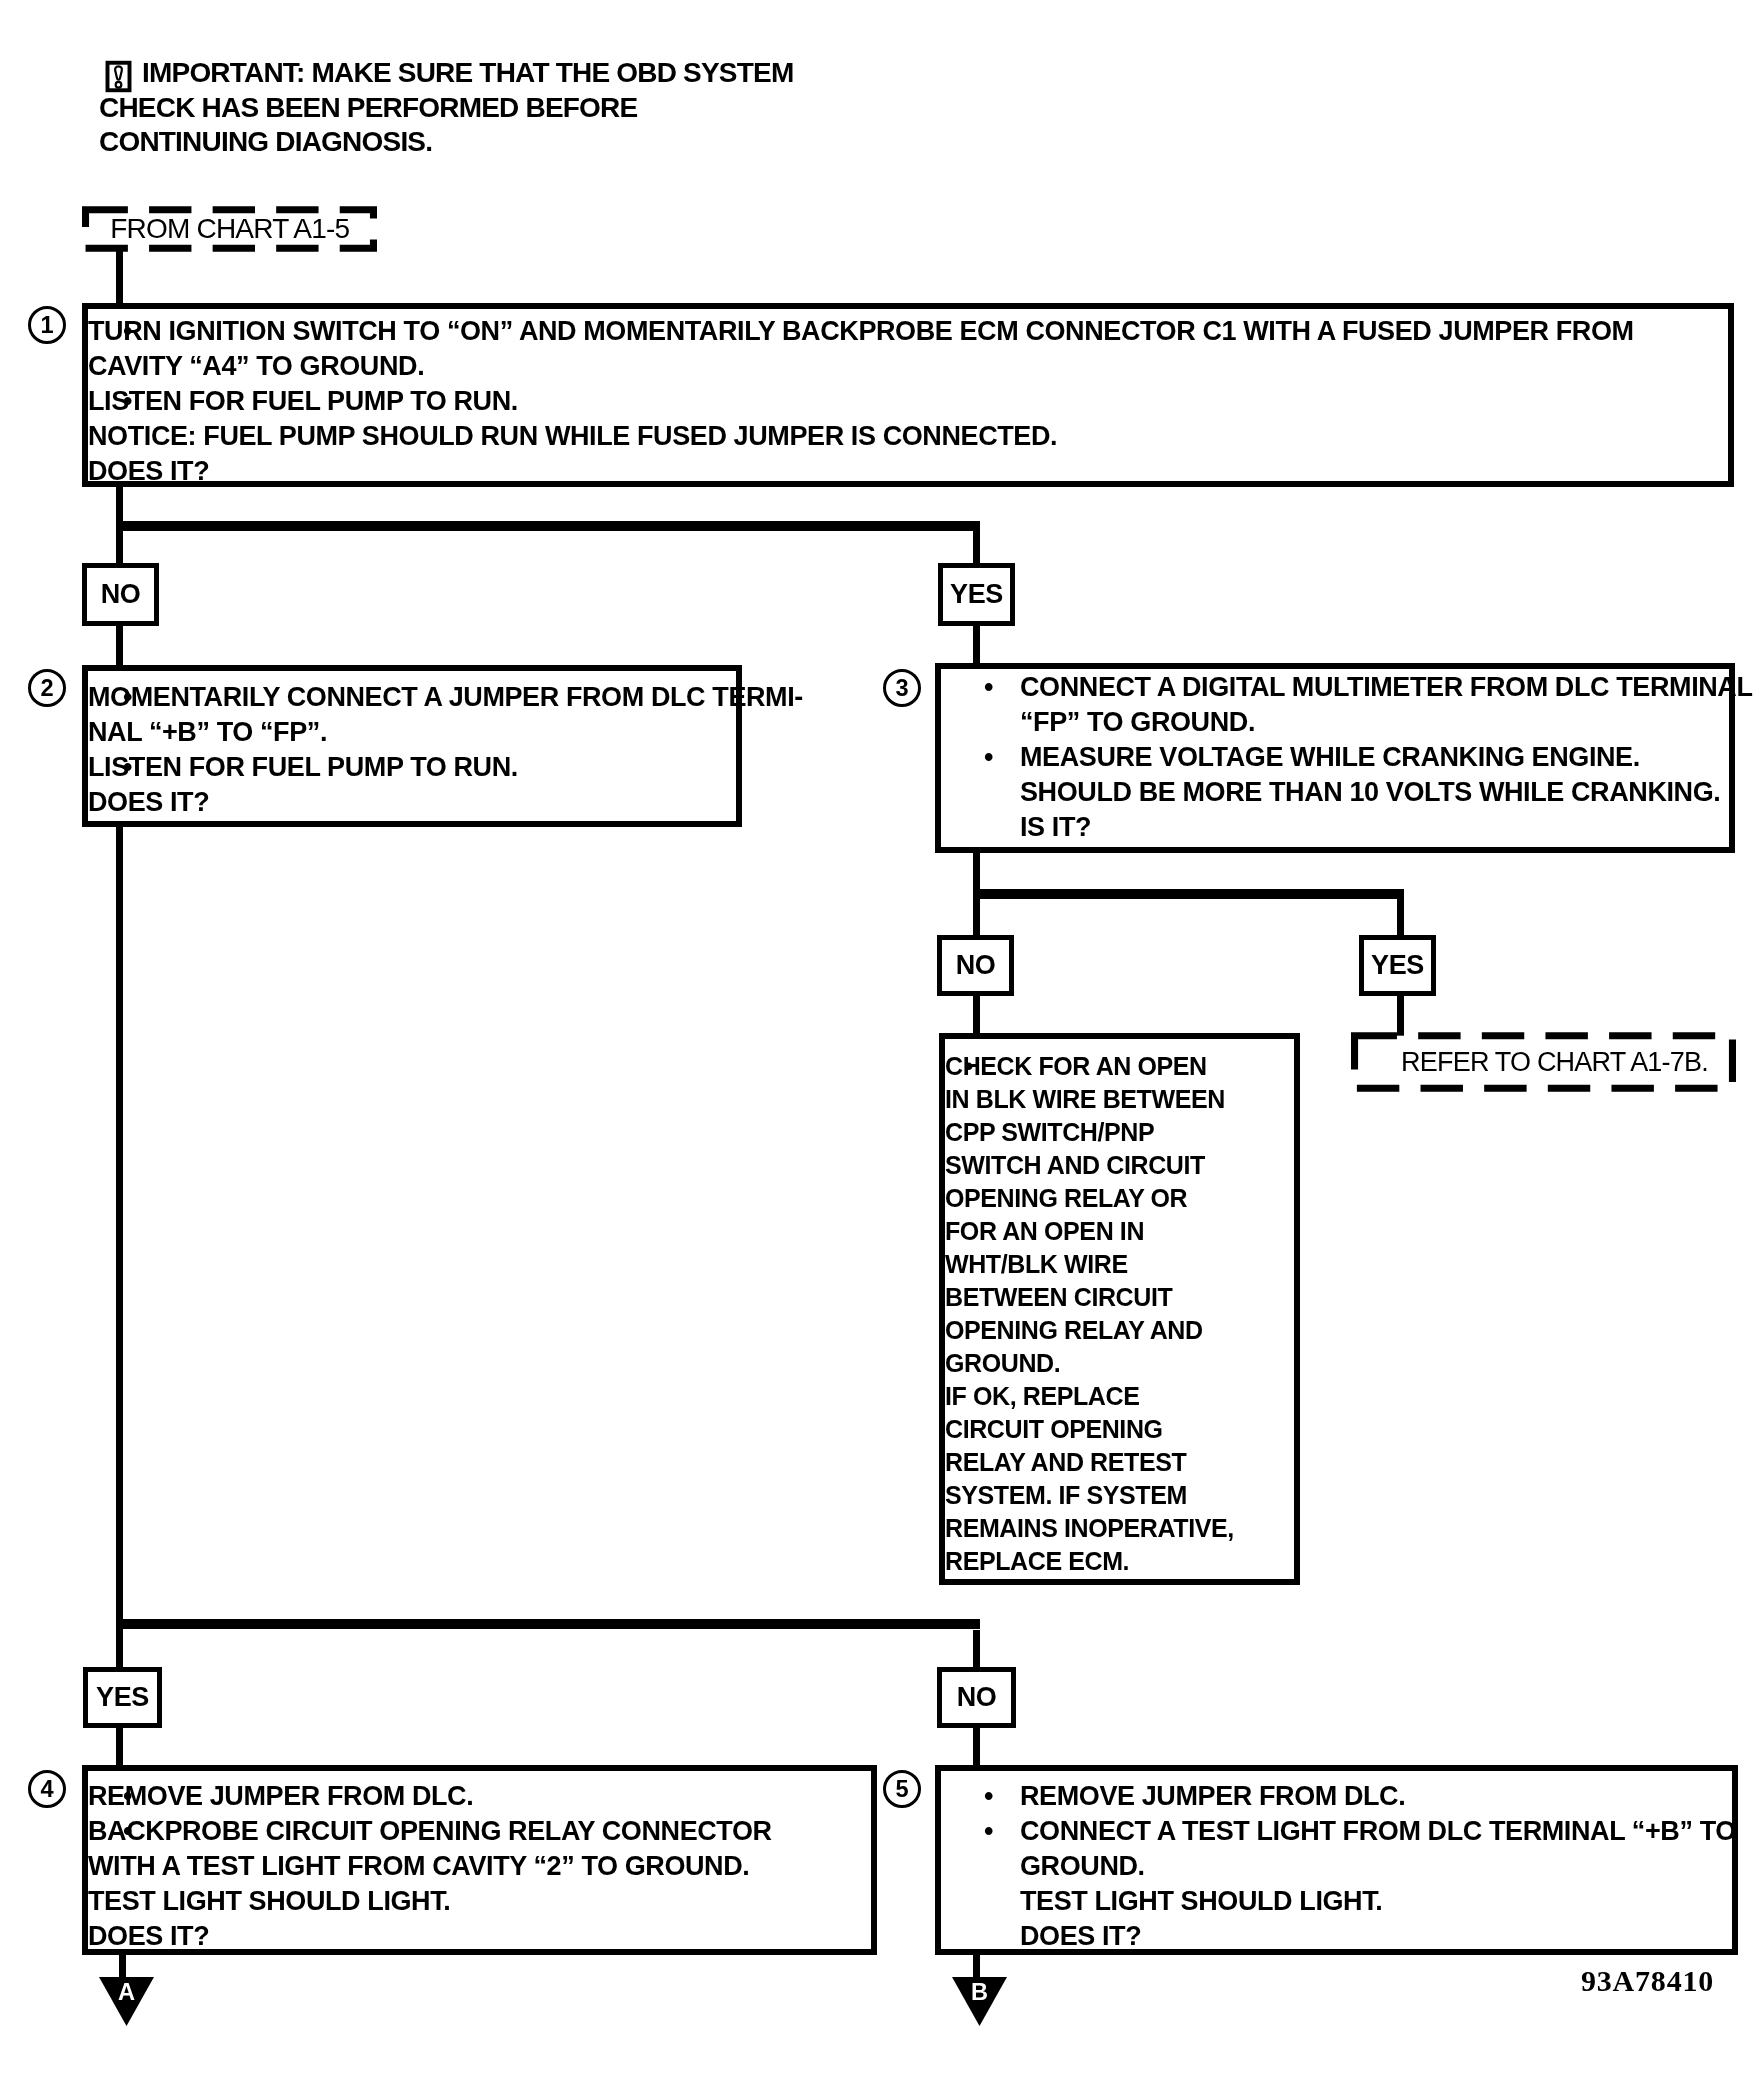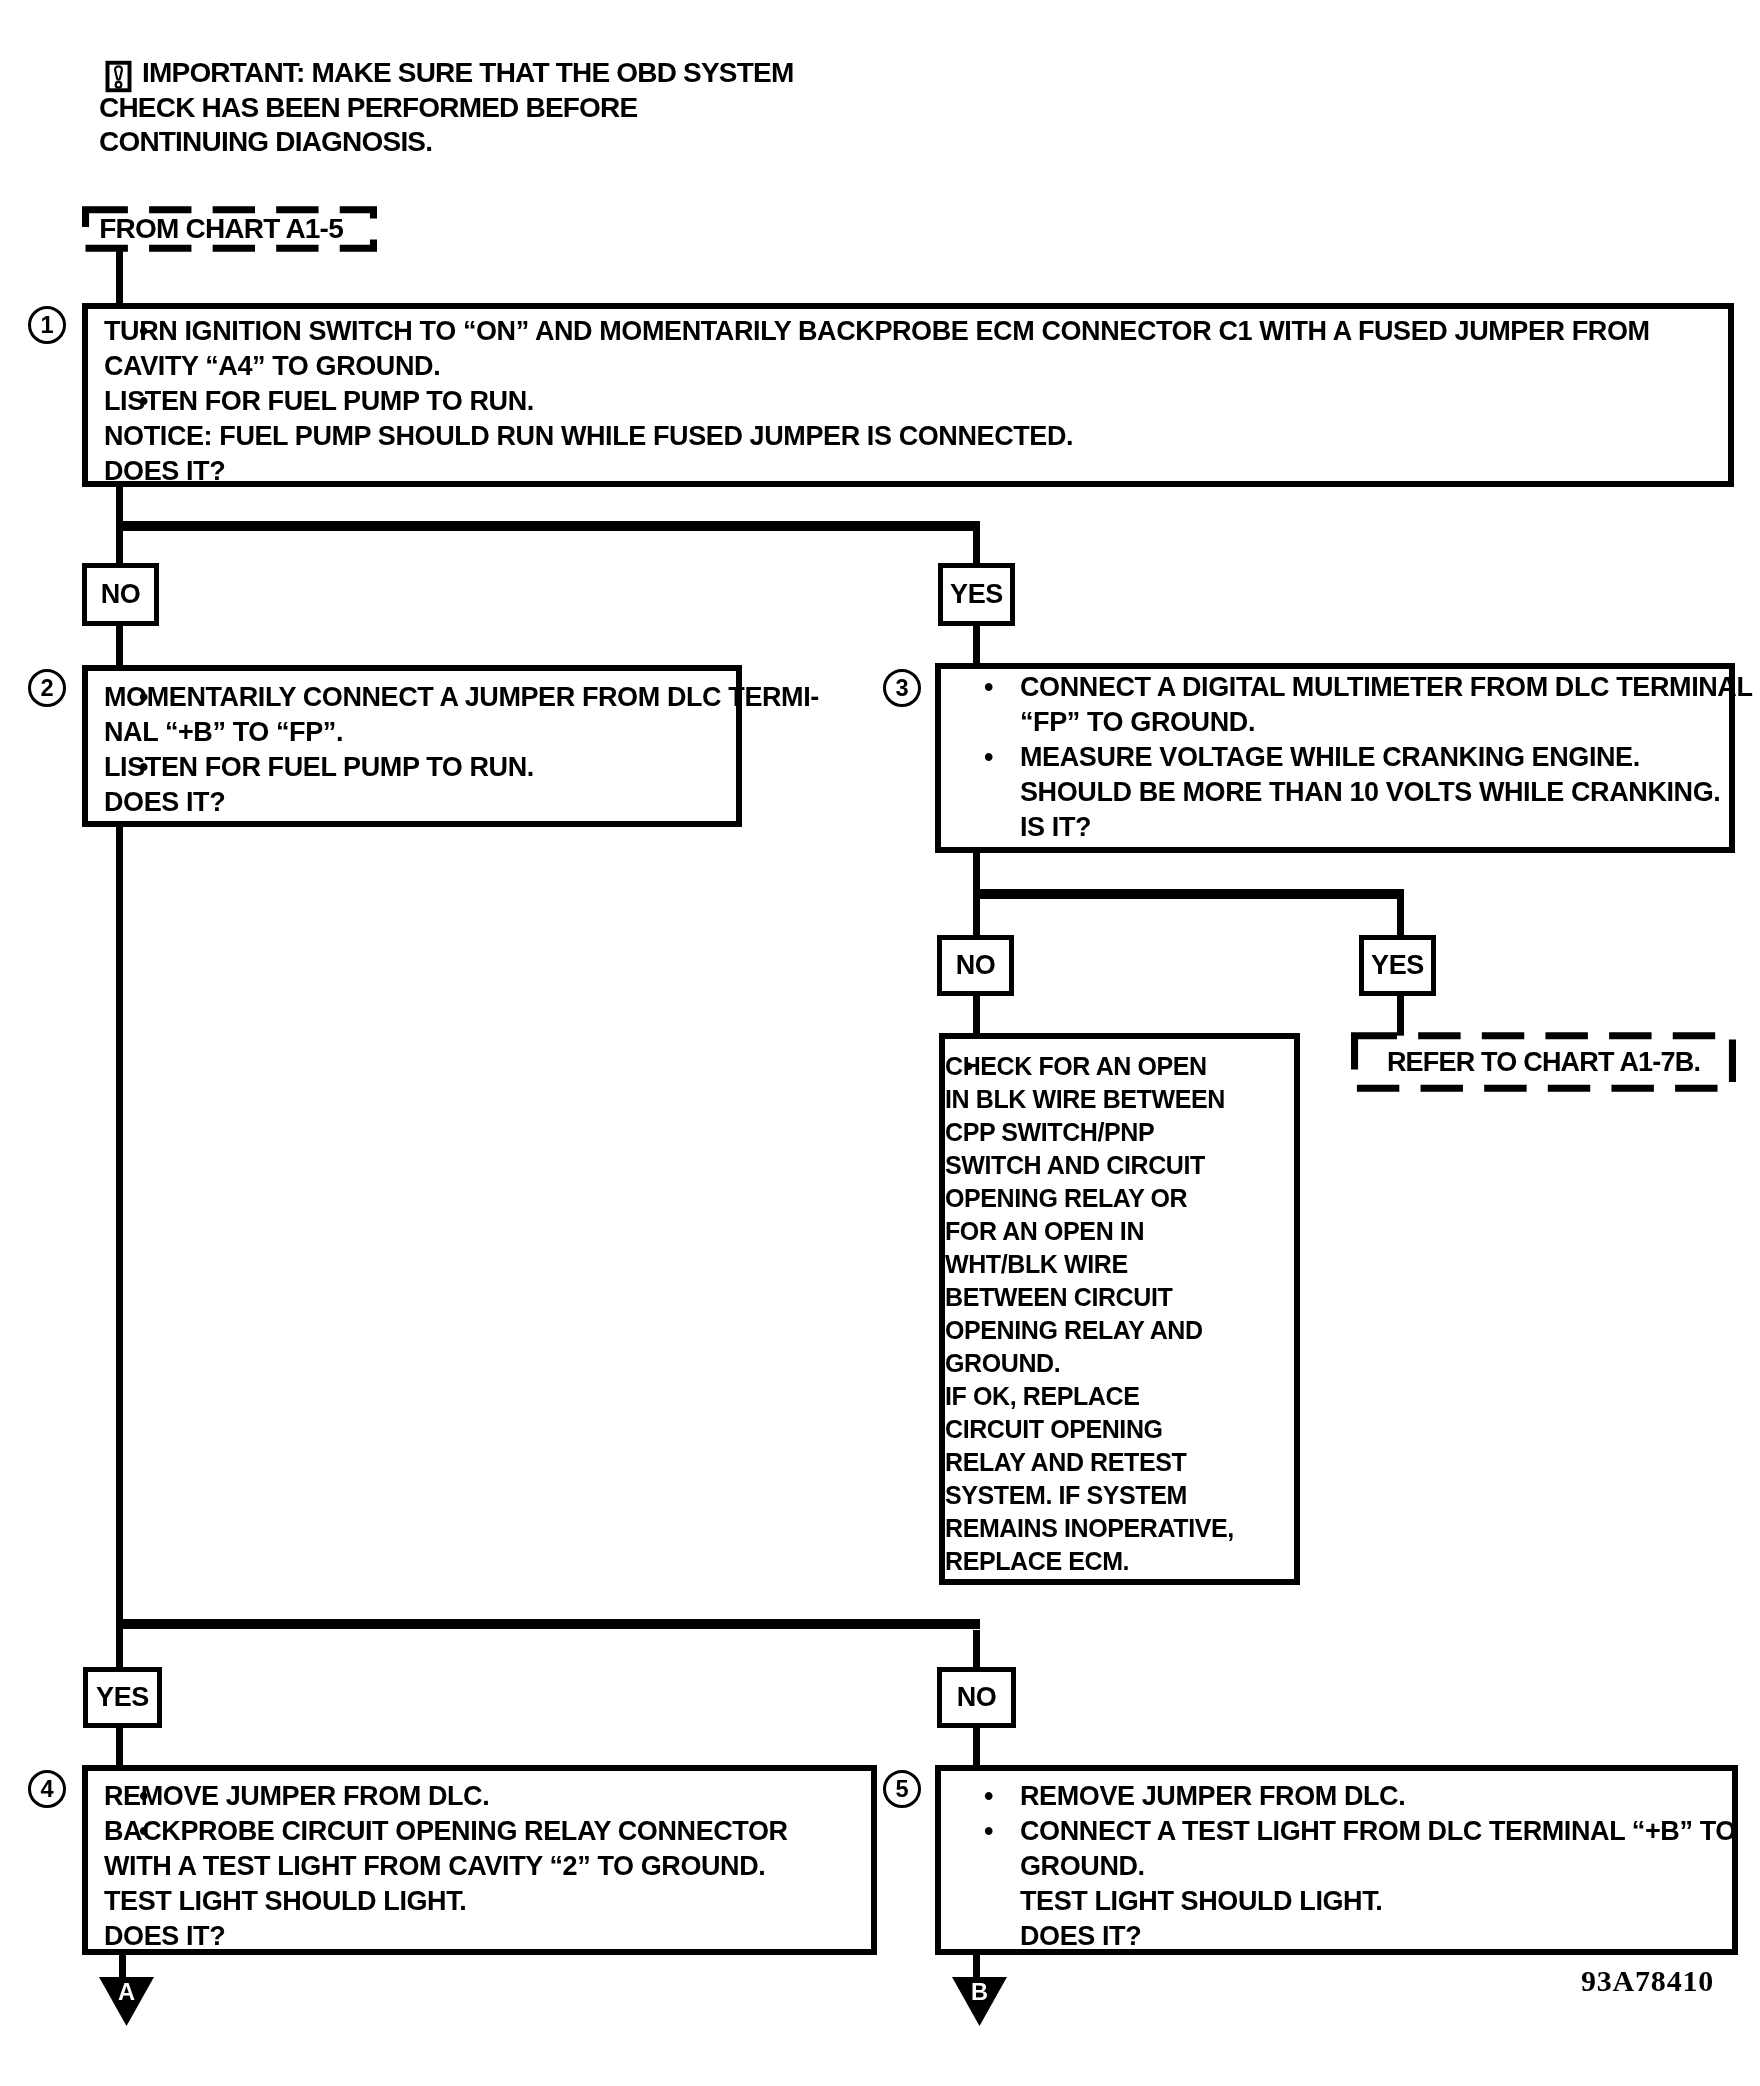--- a/index.html
+++ b/index.html
@@ -12,21 +12,21 @@
   
   .ntext{position:absolute;font-weight:bold;font-size:28px;line-height:35px;letter-spacing:-0.8px;white-space:nowrap;}
   
   .vl{position:absolute;width:7px;background:#000;}
   .hl{position:absolute;height:10.2px;background:#000;}
   
   .sbox{
     position:absolute;box-sizing:border-box;border:6.3px solid #000;background:#fff;
   }
   .sline{position:relative;line-height:35px;font-size:27px;font-weight:bold;letter-spacing:-0.4px;white-space:nowrap;}
-  .lpad .sline{margin-left:16px;}
+  .lpad .sline{}
   .lpad .sline.b::before{content:"\2022";position:absolute;left:35px;}
   .rpad .sline{padding-left:79px;}
   .rpad .sline.b::before{content:"\2022";position:absolute;left:43px;}
   .tall .sline{line-height:33px;font-size:25px;letter-spacing:-0.4px;}
   .tall .sline.b::before{content:"\2022";position:absolute;left:19.6px;}
   
   .dbox{
     position:absolute;box-sizing:border-box;border:5.5px solid #000;background:#fff;
     display:flex;align-items:center;justify-content:center;
     font-size:27px;font-weight:bold;letter-spacing:-0.4px;
@@ -34,23 +34,23 @@
   
   .circ{
     position:absolute;width:38px;height:38px;box-sizing:border-box;border:3.1px solid #000;
     border-radius:50%;background:#fff;display:flex;align-items:center;justify-content:center;
     font-size:23.6px;font-weight:bold;
   }
   
   .dash-box{position:absolute;}
   .dash-box svg{position:absolute;left:0;top:0;}
   .dash-label{
-    position:absolute;left:0;top:0;width:100%;height:100%;
+    position:absolute;left:11px;top:0;width:100%;height:100%;
     display:flex;align-items:center;
-    font-size:28px;font-weight:bold;letter-spacing:-0.8px;white-space:nowrap;
+    font-size:28px;font-weight:normal;letter-spacing:-0.8px;white-space:nowrap;
   }
   
   .tri{
     position:absolute;width:55px;height:49px;background:#000;
     -webkit-clip-path:polygon(0 0,100% 0,50% 100%);clip-path:polygon(0 0,100% 0,50% 100%);
   }
   .tletter{
     position:absolute;left:0;top:1.6px;width:100%;text-align:center;
     color:#fff;font-size:23.6px;font-weight:bold;
   }

